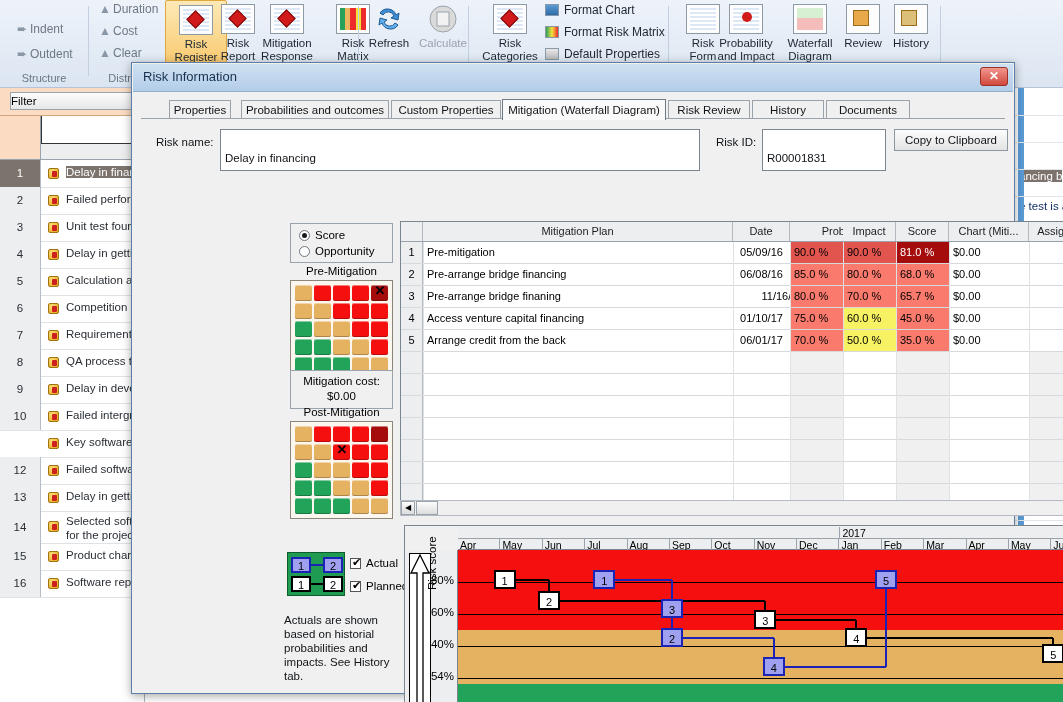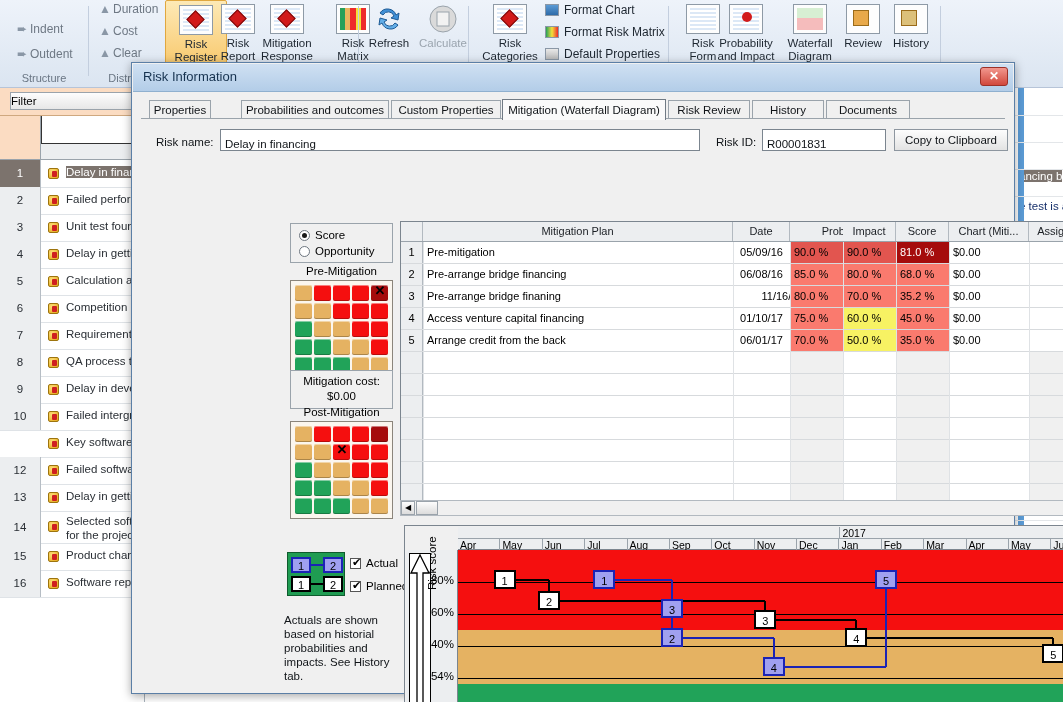--- a/index.html
+++ b/index.html
@@ -123,21 +123,21 @@
     background:#f0f0f0; border:1px solid #9aa3ab; border-bottom:none;
     font-size:11.5px; text-align:center; color:#101418; cursor:pointer;
   }
   .tab.active { top:0; height:21px; line-height:20px; background:#fafafa;
      border-color:#707a84; z-index:3; font-weight:normal; }
   .tabline { position:absolute; left:9px; top:55px; right:9px; height:1px; background:#9aa3ab;}
 
   .lbl { position:absolute; font-size:11.5px; color:#101418; }
   .tfield {
     position:absolute; background:#fff; border:1px solid #7b858f;
-    font-size:11.5px; padding:6px 4px; line-height:16px; color:#101418;
+    font-size:11.5px; padding:20px 4px; line-height:16px; color:#101418;
   }
   .btn {
     position:absolute; background:linear-gradient(#fdfdfd,#e3e3e3);
     border:1px solid #8d969f; font-size:11.5px; text-align:center;
     color:#101418; cursor:pointer;
   }
 
   
   .optbox { position:absolute; left:158px; top:160px; width:103px; height:40px;
     background:#f0f0f0; border:1px solid #9aa3ab; }
@@ -494,21 +494,21 @@
   </div>
 
 <div id="dlg">
 
   <div class="titlebar">
     <div class="t">Risk Information</div>
     <div class="closebtn">✕</div>
   </div>
 
   <div class="tabstrip">
-    <div class="tab" style="left:8px;width:62px">Properties</div>
+    <div class="tab" style="left:28px;width:62px">Properties</div>
     <div class="tab" style="left:100px;width:148px">Probabilities and outcomes</div>
     <div class="tab" style="left:250px;width:110px">Custom Properties</div>
     <div class="tab active" style="left:361px;width:164px">Mitigation (Waterfall Diagram)</div>
     <div class="tab" style="left:527px;width:82px">Risk Review</div>
     <div class="tab" style="left:611px;width:72px">History</div>
     <div class="tab" style="left:685px;width:84px">Documents</div>
   </div>
   <div class="tabline"></div>
 
   <div class="lbl" style="left:24px;top:73px">Risk name:</div>
@@ -642,21 +642,21 @@
           <div class="td" style="left: 495px; width: 53px; background: rgb(250, 122, 110); color: rgb(0, 0, 0);">68.0 %</div>
           <div class="td" style="left: 548px; width: 80px;">$0.00</div>
           <div class="td" style="left: 628px; width: 72px;"></div>
         </div>
         <div class="trow" style="top: 64px;">
           <div class="rownum">3</div>
           <div class="td" style="left: 22px; width: 310px;">Pre-arrange bridge finaning</div>
           <div class="td c" style="left: 332px; width: 57px; margin-left: 21px;">11/16/16</div>
           <div class="td" style="left: 389px; width: 53px; background: rgb(250, 122, 110);">80.0 %</div>
           <div class="td" style="left: 442px; width: 53px; background: rgb(250, 122, 110);">70.0 %</div>
-          <div class="td" style="left: 495px; width: 53px; background: rgb(250, 122, 110); color: rgb(0, 0, 0);">35.2 %</div>
+          <div class="td" style="left: 495px; width: 53px; background: rgb(250, 122, 110); color: rgb(0, 0, 0);">65.7 %</div>
           <div class="td" style="left: 548px; width: 80px;">$0.00</div>
           <div class="td" style="left: 628px; width: 72px;"></div>
         </div>
         <div class="trow" style="top: 86px;">
           <div class="rownum">4</div>
           <div class="td" style="left: 22px; width: 310px;">Access venture capital financing</div>
           <div class="td c" style="left: 332px; width: 57px;">01/10/17</div>
           <div class="td" style="left: 389px; width: 53px; background: rgb(250, 122, 110);">75.0 %</div>
           <div class="td" style="left: 442px; width: 53px; background: rgb(247, 242, 99);">60.0 %</div>
           <div class="td" style="left: 495px; width: 53px; background: rgb(250, 122, 110); color: rgb(0, 0, 0);">45.0 %</div>

